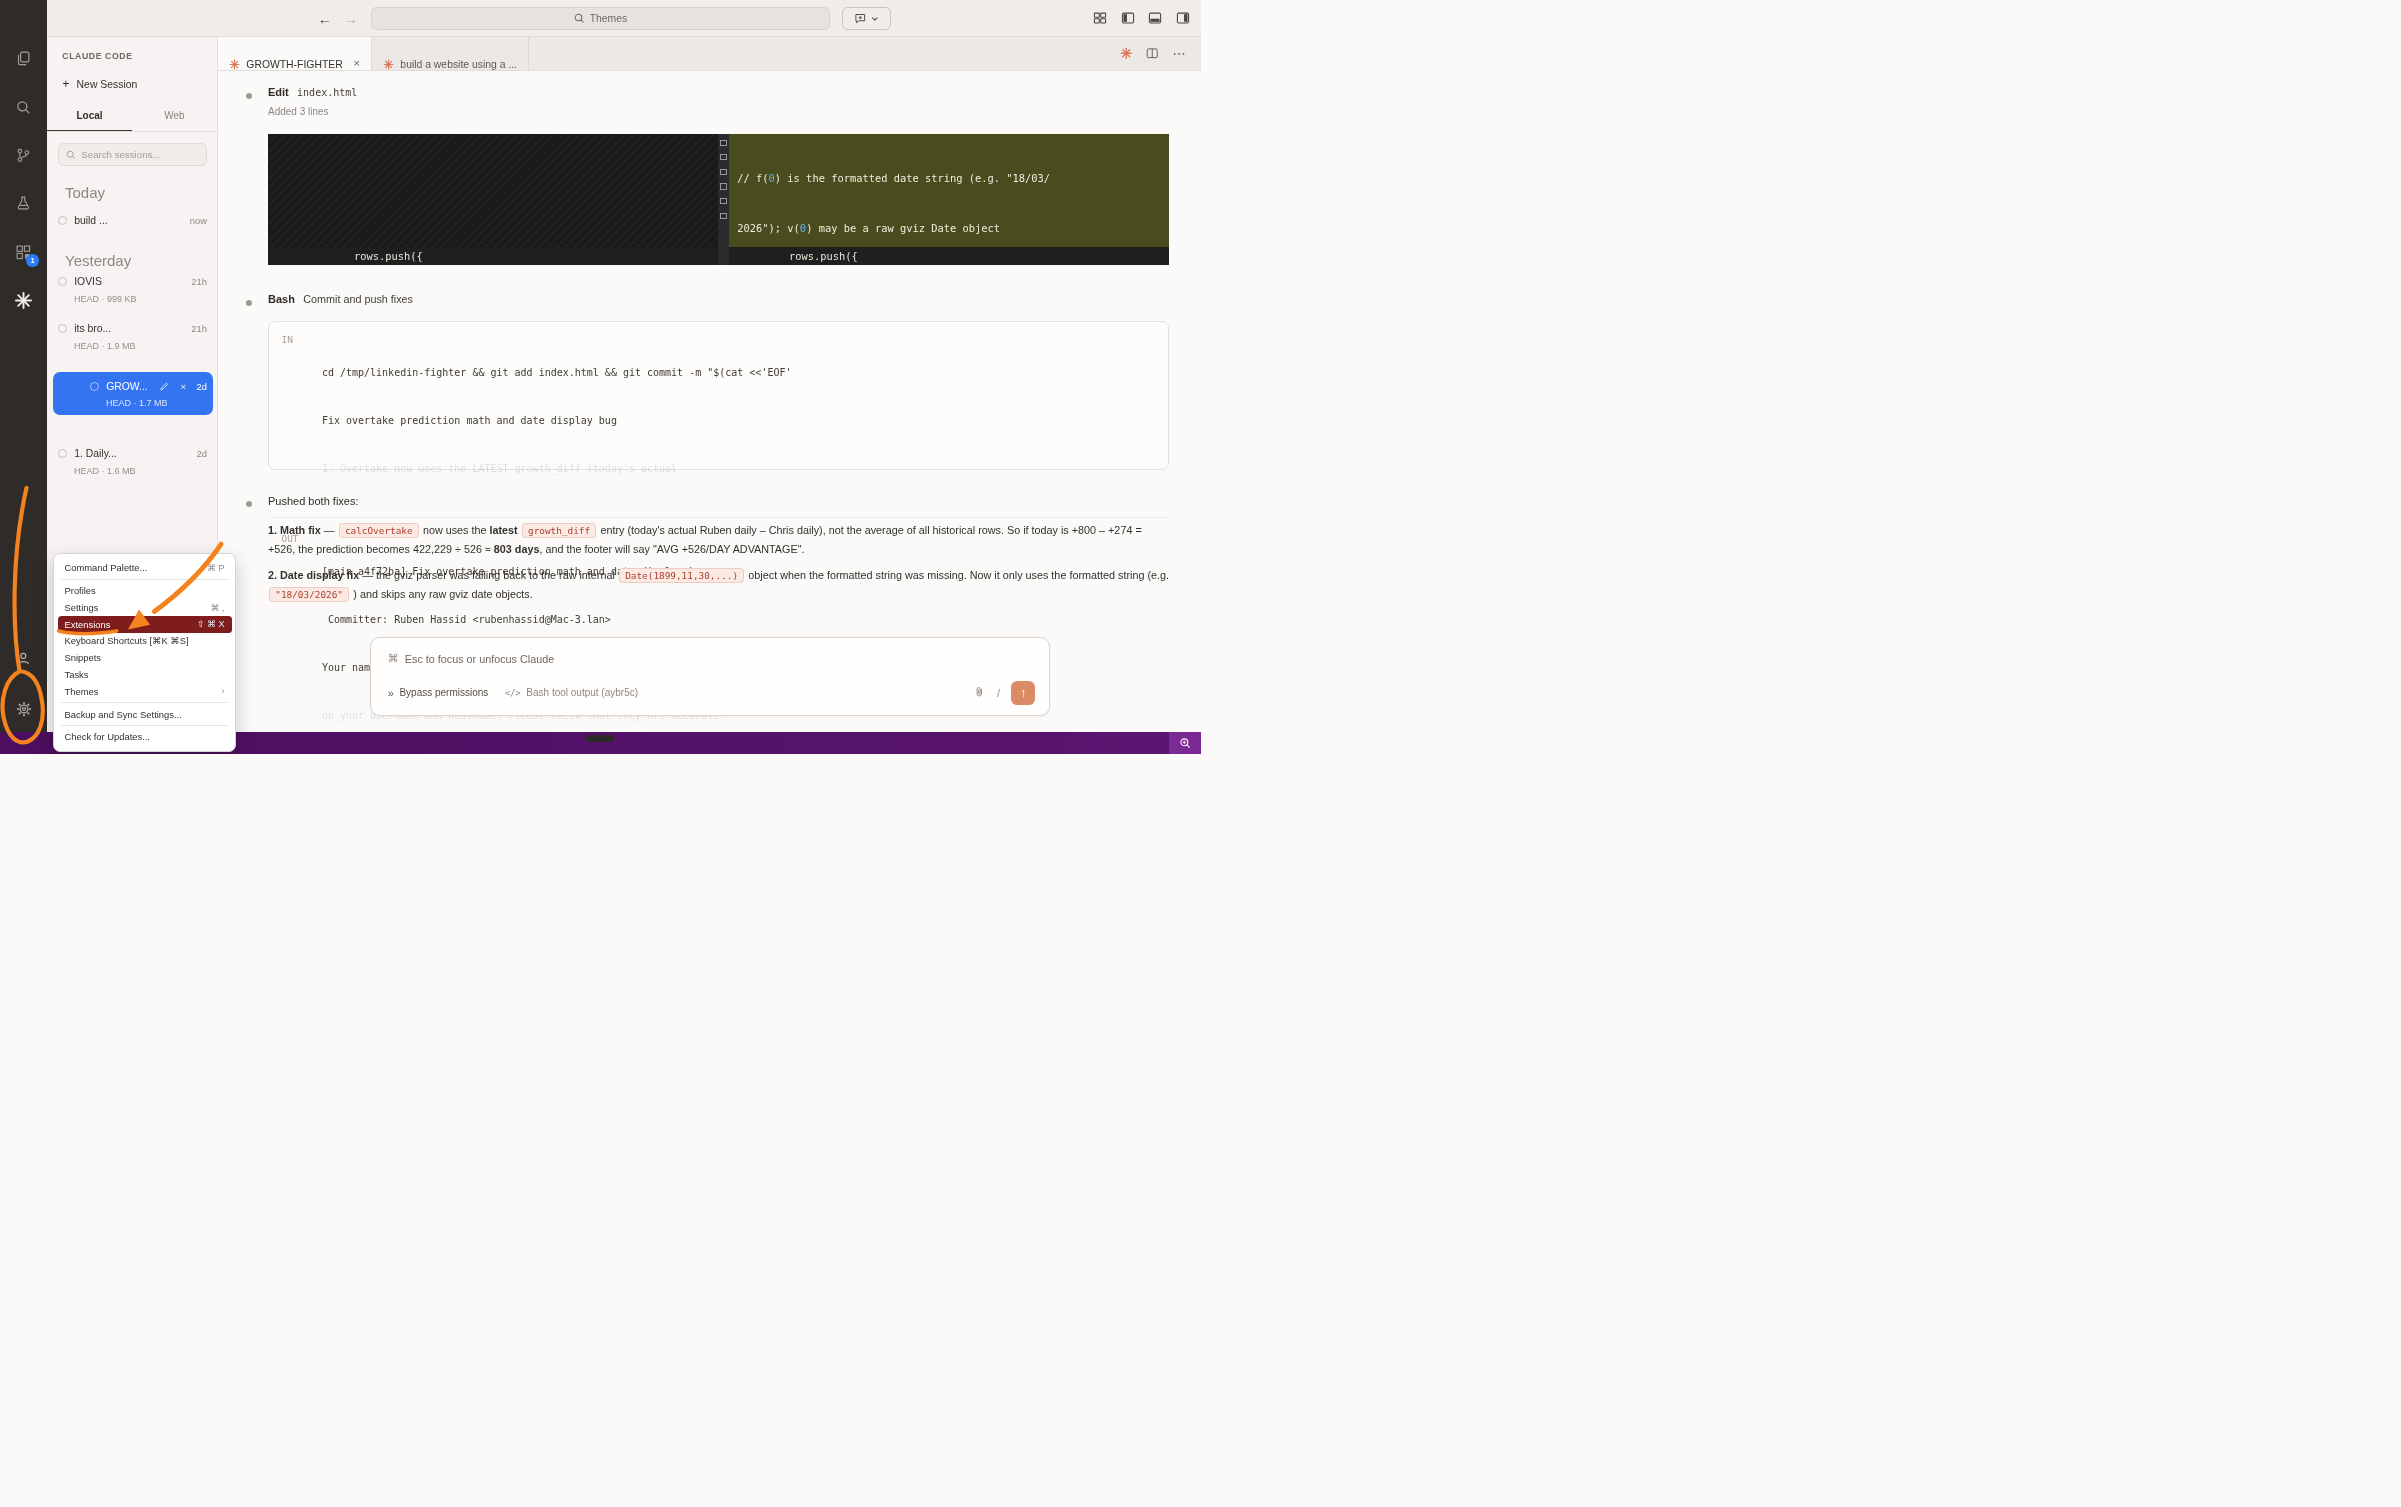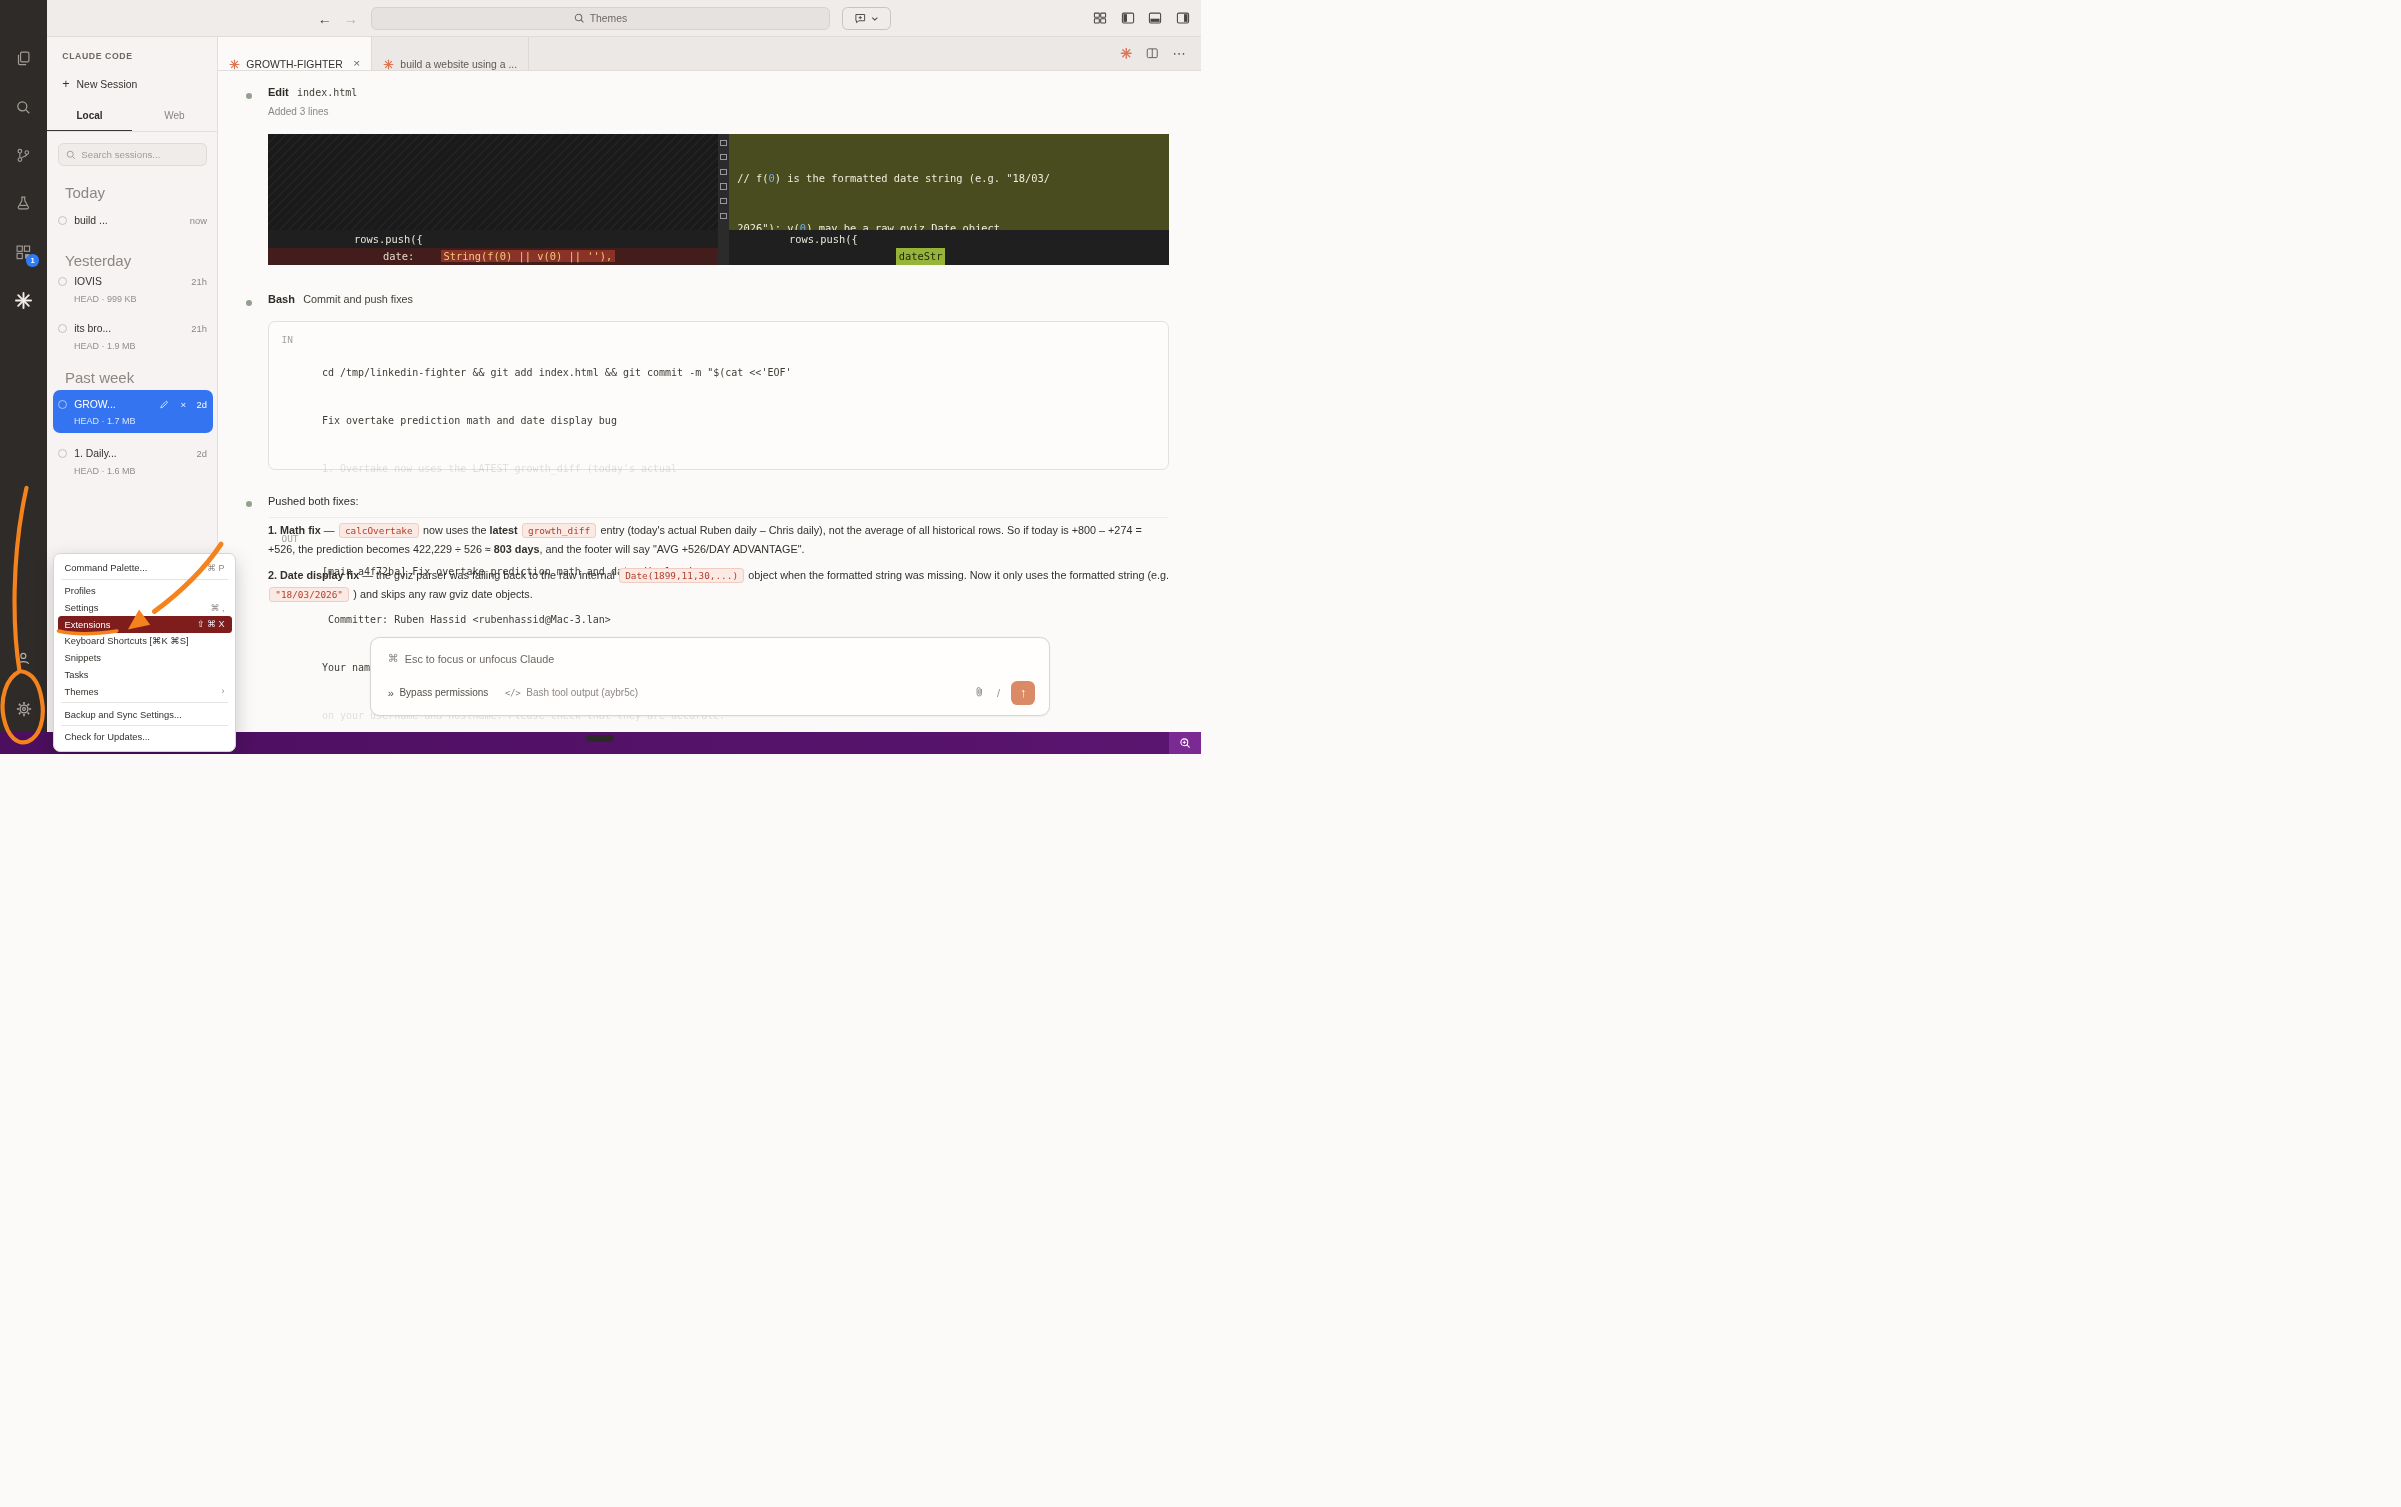--- a/index.html
+++ b/index.html
@@ -282,21 +282,21 @@
   <div class="sess" style="top:282px;">
     <div class="row1">
         <span class="radio"></span>
         <span class="name">its bro...</span>
         <span class="time">21h</span>
       </div>
     <div class="meta">HEAD · 1.9 MB</div>
   </div>
 
   <div class="sec-head" style="top:332px;">Past week</div>
-  <div class="sess selected" style="top:353px;">
+  <div class="sess selected" style="top:335px;padding-left:32px;">
     <div class="row1">
       <span class="radio"></span>
       <span class="name">GROW...</span>
       <span class="mini-ic">
           <svg width="9.7" height="9.7" viewBox="0 0 16 16">
             <path d="M3 13 l1 -3.2 L11.2 2.6 a1.4 1.4 0 0 1 2 0 l0.2 0.2 a1.4 1.4 0 0 1 0 2 L6.2 12 Z" fill="none" stroke="#eaf0ff" stroke-width="1.4"></path>
           </svg>
         </span>
       <span class="mini-ic">×</span>
       <span class="time">2d</span>
@@ -384,25 +384,20 @@
         
         
         
       </div>
     </div>
     <div class="diff-mid">
       <div class="lc">rows.push({</div>
       <div class="g"></div>
       <div class="rc">rows.push({</div>
     </div>
-    <div class="diff-bot">
-      <div class="lc"><span>date:</span><span class="red-chip">String(f(0) || v(0) || ''),</span></div>
-      <div class="g"></div>
-      <div class="rc"><span class="green-chip">dateStr</span></div>
-    </div>
   </div>
 
   <div class="bullet" style="top:263px;"></div>
   <div class="step-row" style="top:256px;">
     <span class="tool-name">Bash</span>
     <span class="tool-desc">Commit and push fixes</span>
   </div>
 
   <div id="terminal">
     <div class="t-sec">

